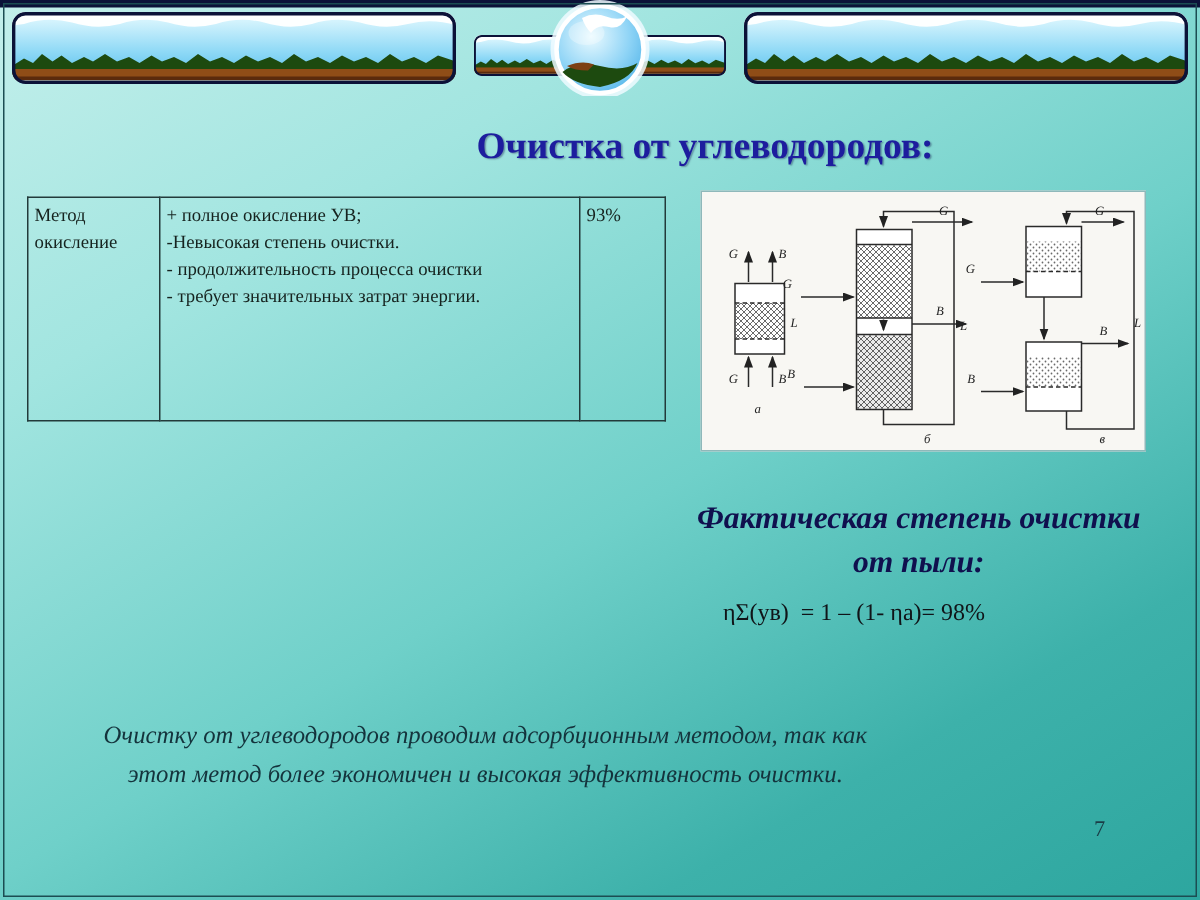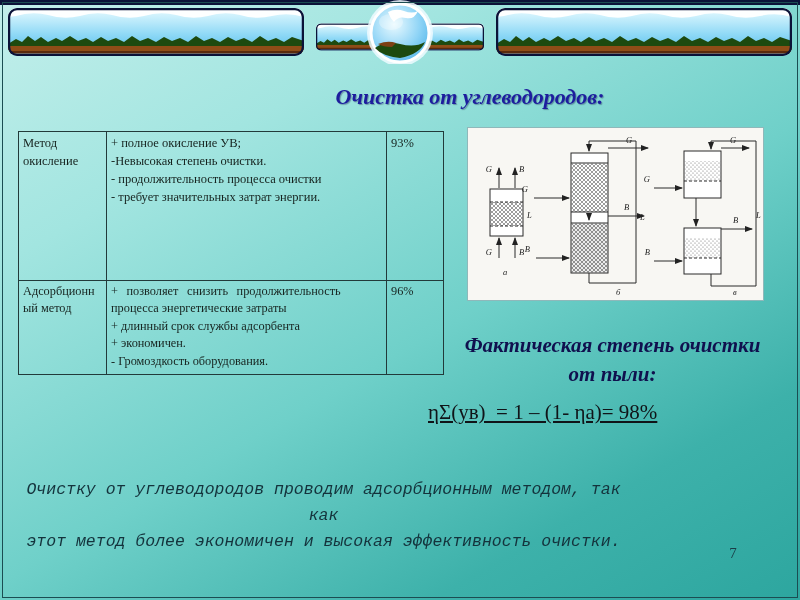--- a/index.html
+++ b/index.html
@@ -5,21 +5,21 @@
   html,body{margin:0;padding:0;background:#666;}
   .slide{
     position:relative;width:800px;height:600px;overflow:hidden;
     background:linear-gradient(150deg,#c3efeb 0%,#a2e5e0 25%,#6fd0c9 55%,#3db1aa 80%,#2da69f 100%);
     font-family:"Liberation Serif", serif;
   }
   .frame{position:absolute;inset:2px;border:1px solid #1b4d52;pointer-events:none;z-index:40;}
   .banner{position:absolute;left:0;top:0;width:800px;height:64px;z-index:5;}
   .title{
     position:absolute;left:140px;top:84px;width:660px;text-align:center;
-    font-size:22px;font-weight:bold;font-style:italic;color:#1d1d9e;
+    font-size:25px;font-weight:bold;color:#1d1d9e;
     text-shadow:1px 1px 1px rgba(10,10,60,.35);
   }
   table.methods{
     position:absolute;left:18px;top:131px;border-collapse:collapse;table-layout:fixed;
   }
   table.methods td{
     border:1.6px solid #223a3a;vertical-align:top;padding:2px 4px 0 4px;
     font-size:12.5px;line-height:1.45;color:#16231f;overflow:hidden;
   }
   .ml{white-space:pre-line;}
@@ -34,29 +34,27 @@
   .figure-box{
     position:absolute;left:467px;top:127px;width:297px;height:174px;
     background:#f8f7f3;border:1px solid #8fb8ba;box-sizing:border-box;z-index:5;
   }
   .dust-heading{
     position:absolute;left:460px;top:331px;width:305px;text-align:center;
     font-size:21px;font-weight:bold;font-style:italic;color:#10104e;
     line-height:1.4;white-space:pre-line;
   }
   .formula{
-    position:absolute;left:428px;top:400px;font-size:21px;color:#101418;
+    position:absolute;left:482px;top:400px;font-size:16px;color:#101418;
     white-space:pre;
-    text-decoration:underline;
   }
   .conclusion{
     position:absolute;left:25px;top:477px;width:597px;text-align:center;
     font-style:italic;font-size:16.5px;color:#14333c;line-height:1.58;
     white-space:pre-line;
-    font-family:Liberation Mono, monospace;
   }
   .page-number{
     position:absolute;left:718px;top:545px;width:30px;text-align:center;
     font-size:15px;color:#1a3c46;
   }
   svg text.lbl{font-family:"Liberation Serif",serif;font-style:italic;font-size:8.5px;fill:#222;}
 </style>
 </head>
 <body>
 
@@ -108,32 +106,20 @@
   <table class="methods">
     <tbody>
     <tr class="r-ox">
       <td class="c-method ml">Метод
 окисление</td>
       <td class="c-details ml">+ полное окисление УВ;
 -Невысокая степень очистки.
 - продолжительность процесса очистки
 - требует значительных затрат энергии.</td>
       <td class="c-eff">93%</td>
-    </tr>
-    <tr class="r-ad">
-      <td class="c-method ml">Адсорбционн
-ый метод</td>
-      <td class="c-details">
-        <div class="just-line">+ позволяет снизить продолжительность</div>
-        <div class="ml">процесса энергетические затраты
-+ длинный срок службы адсорбента
-+ экономичен.
-- Громоздкость оборудования.</div>
-      </td>
-      <td class="c-eff">96%</td>
     </tr>
   </tbody>
     </table>
 
   <div class="figure-box">
     <svg width="295" height="172" viewBox="0 0 295 172">
       <defs>
         <pattern id="hatch" width="4" height="4" patternUnits="userSpaceOnUse">
           <path d="M0,4 L4,0 M0,0 L4,4" stroke="#5a5a5a" stroke-width="0.6"></path>
         </pattern>

